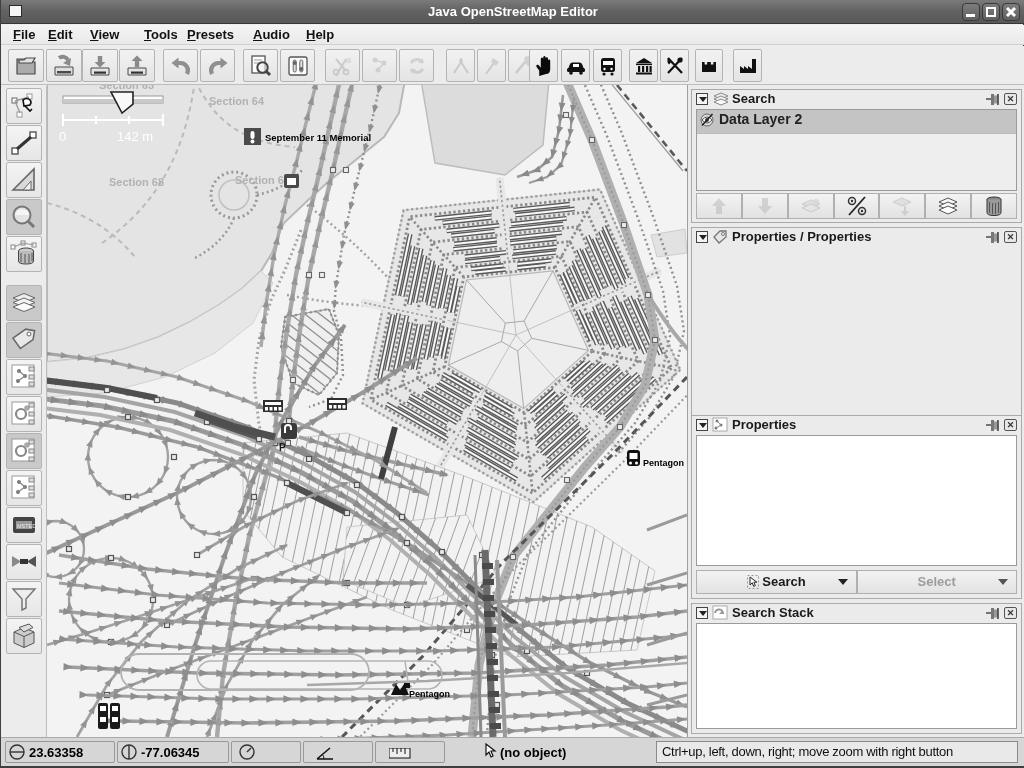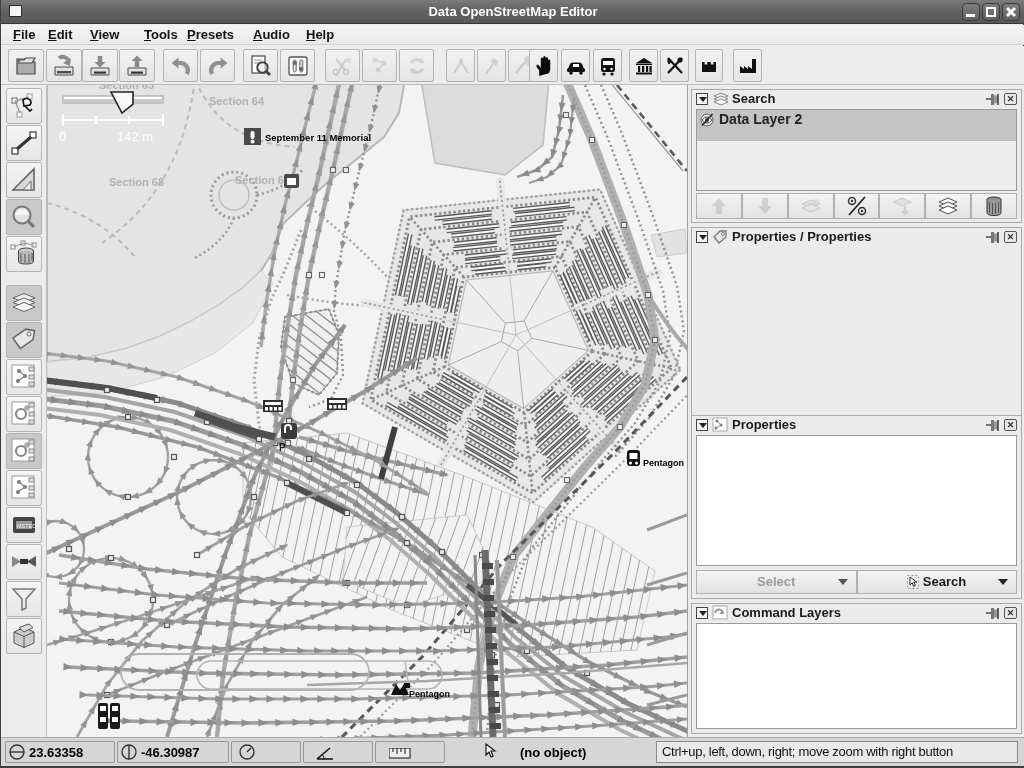--- a/index.html
+++ b/index.html
@@ -44,21 +44,21 @@
 .pbody { position:absolute; left:4px; right:4px; border:1px solid #9a9a9a; background:#ebebeb; }
 .pbtnrow { position:absolute; left:4px; right:4px; display:flex; }
 .pbtn { flex:1; height:100%; border:1px solid #b0b0b0; background:linear-gradient(#f3f3f3,#e2e2e2);
   font-size:13px; font-weight:bold; color:#9c9c9c; text-align:center; position:relative; }
 .statusbar { position:absolute; left:0; top:737px; width:1024px; height:29px;
   background:#d6d6d6; border-top:1px solid #aaa; font-size:13px; font-weight:bold; }
 </style></head><body>
 <div class="win">
   <div class="titlebar">
     <div class="wicon"></div>
-    <div class="ttext">Data OpenStreetMap Editor</div>
+    <div class="ttext">Java OpenStreetMap Editor</div>
     <div class="wbtn" style="right:45px"><svg width="16" height="16">
           <rect x="3" y="10" width="9" height="3" fill="#fff"></rect>
         </svg></div>
     <div class="wbtn" style="right:25px"><svg width="16" height="16">
           <rect x="4" y="4" width="8" height="8" fill="none" stroke="#fff" stroke-width="2"></rect>
         </svg></div>
     <div class="wbtn" style="right:5px"><svg width="16" height="16">
           <path d="M4 4 L12 12 M12 4 L4 12" stroke="#fff" stroke-width="3"></path>
         </svg></div>
   </div>
@@ -1731,21 +1731,21 @@
           <span class="ptitle">Search</span>
           <span class="pin"><svg width="16" height="13">
               <path d="M1 6 h5" stroke="#555" stroke-width="1.6"></path>
               <rect x="6" y="1" width="3" height="11" fill="#777"></rect>
               <rect x="9" y="2.5" width="4" height="8" fill="#999"></rect>
               <path d="M13 1 v11" stroke="#444" stroke-width="1.6"></path>
             </svg></span>
           <span class="px">✕</span>
         </div>
   <div class="pbody" style="top:19px;height:82px;background:#eeeeee">
-    <div style="height:31px;background:#c4c4c4;border-bottom:1px solid #bbb;position:relative">
+    <div style="height:24px;background:#c4c4c4;border-bottom:1px solid #bbb;position:relative">
       <span style="position:absolute;left:2px;top:2px"><svg width="17" height="15">
                 <circle cx="8" cy="8" r="6" fill="#ddd" stroke="#666"></circle>
                 <path d="M3 8 q5 -6 10 0 q-5 6 -10 0" fill="#fff" stroke="#555"></path>
                 <circle cx="8" cy="8" r="2" fill="#444"></circle>
                 <line x1="13.5" y1="2" x2="3" y2="13.5" stroke="#222" stroke-width="1.5"></line>
               </svg></span>
       <span style="position:absolute;left:22px;top:1px;font-size:14px;font-weight:bold;color:#222">Data Layer 2</span>
     </div>
   </div>
   <div class="pbtnrow" style="top:103px;height:28px">
@@ -1841,36 +1841,36 @@
           <span class="pin"><svg width="16" height="13">
               <path d="M1 6 h5" stroke="#555" stroke-width="1.6"></path>
               <rect x="6" y="1" width="3" height="11" fill="#777"></rect>
               <rect x="9" y="2.5" width="4" height="8" fill="#999"></rect>
               <path d="M13 1 v11" stroke="#444" stroke-width="1.6"></path>
             </svg></span>
           <span class="px">✕</span>
         </div>
   <div class="pbody" style="top:19px;height:131px;background:#ffffff"></div>
   <div class="pbtnrow" style="top:154px;height:24px">
-    <div class="pbtn" style="line-height:22px;">Select <span style="position:absolute;right:8px;top:8px;border-left:5px solid transparent;border-right:5px solid transparent;border-top:6px solid #555"></span></div>
     <div class="pbtn" style="line-height:22px;color:#1a1a1a"><svg width="12" height="14" style="vertical-align:-3px">
               <rect x="0.5" y="0.5" width="11" height="13" fill="none" stroke="#999" stroke-dasharray="2 2"></rect>
               <path d="M3 2 v8 l2.2 -2.2 l1.5 3.6 l1.6 -0.8 l-1.5 -3.4 h3 z" fill="#fff" stroke="#111" stroke-width="0.9"></path>
             </svg> Search <span style="position:absolute;right:8px;top:8px;border-left:5px solid transparent;border-right:5px solid transparent;border-top:6px solid #222"></span></div>
+    <div class="pbtn" style="line-height:22px;">Select <span style="position:absolute;right:8px;top:8px;border-left:5px solid transparent;border-right:5px solid transparent;border-top:6px solid #555"></span></div>
   </div>
 </div>
 <div class="panel" style="top:518px;height:131px">
   <div class="phead">
           <div class="collapse"></div>
           <span style="position:absolute;left:20px;top:1px"><svg width="17" height="15">
               <rect x="1" y="1" width="14" height="13" fill="#fff" stroke="#aaa"></rect>
               <path d="M3 8 a4 4 0 1 1 8 1" stroke="#999" stroke-width="2" fill="none"></path>
               <path d="M11 5 v4 h-4 z" fill="#999"></path>
             </svg></span>
-          <span class="ptitle">Command Layers</span>
+          <span class="ptitle">Search Stack</span>
           <span class="pin"><svg width="16" height="13">
               <path d="M1 6 h5" stroke="#555" stroke-width="1.6"></path>
               <rect x="6" y="1" width="3" height="11" fill="#777"></rect>
               <rect x="9" y="2.5" width="4" height="8" fill="#999"></rect>
               <path d="M13 1 v11" stroke="#444" stroke-width="1.6"></path>
             </svg></span>
           <span class="px">✕</span>
         </div>
   <div class="pbody" style="top:19px;height:106px;background:#ffffff"></div>
 </div>
@@ -1878,37 +1878,37 @@
   <div class="statusbar">
 <svg width="17" height="17" style="position:absolute;left:8px;top:6px">
         <circle cx="8" cy="8" r="7" fill="none" stroke="#333" stroke-width="1.4"></circle>
         <line x1="1" y1="8" x2="15" y2="8" stroke="#333" stroke-width="1.4"></line>
       </svg>
 <span style="position:absolute;left:28px;top:7px">23.63358</span>
 <svg width="17" height="17" style="position:absolute;left:120px;top:6px">
         <circle cx="8" cy="8" r="7" fill="none" stroke="#333" stroke-width="1.4"></circle>
         <line x1="8" y1="1" x2="8" y2="15" stroke="#333" stroke-width="1.4"></line>
       </svg>
-<span style="position:absolute;left:140px;top:7px">-46.30987</span>
+<span style="position:absolute;left:140px;top:7px">-77.06345</span>
 <svg width="17" height="17" style="position:absolute;left:238px;top:6px">
         <circle cx="8" cy="8" r="7" fill="none" stroke="#333" stroke-width="1.4"></circle>
         <line x1="8" y1="8" x2="12" y2="4" stroke="#333" stroke-width="1.4"></line>
       </svg>
 <svg width="18" height="15" style="position:absolute;left:315px;top:8px">
         <path d="M1 13 L14 2 M1 13 h16" stroke="#111" stroke-width="1.5" fill="none"></path>
         <path d="M8 13 a7 7 0 0 0 -2 -5" stroke="#111" fill="none"></path>
       </svg>
 <svg width="22" height="11" style="position:absolute;left:388px;top:10px">
         <rect x="0" y="0" width="21" height="10" fill="#eee" stroke="#111"></rect>
         <path d="M4 0 v4 M8 0 v6 M12 0 v4 M16 0 v6" stroke="#111"></path>
       </svg>
 <svg width="14" height="16" style="position:absolute;left:482px;top:5px">
         <path d="M3 1 v11 l3 -3 l2 5 l2 -1 l-2 -5 h4 z" fill="#fff" stroke="#111" stroke-width="1.2"></path>
       </svg>
-<span style="position:absolute;left:519px;top:7px">(no object)</span>
+<span style="position:absolute;left:499px;top:7px">(no object)</span>
 <div style="position:absolute;left:655px;top:3px;width:362px;height:22px;border:1px solid #8a8a8a;background:#e9e9e9;font-size:13px;letter-spacing:-0.3px;font-weight:normal;color:#111;line-height:20px;padding-left:5px">Ctrl+up, left, down, right; move zoom with right button</div>
 <div style="position:absolute;left:4px;top:3px;width:110px;height:22px;border:1px solid #999;border-radius:2px"></div>
 <div style="position:absolute;left:116px;top:3px;width:112px;height:22px;border:1px solid #999;border-radius:2px"></div>
 <div style="position:absolute;left:230px;top:3px;width:70px;height:22px;border:1px solid #999;border-radius:2px"></div>
 <div style="position:absolute;left:302px;top:3px;width:70px;height:22px;border:1px solid #999;border-radius:2px"></div>
 <div style="position:absolute;left:374px;top:3px;width:70px;height:22px;border:1px solid #999;border-radius:2px"></div>
 </div>
 </div>
 
 </body></html>

